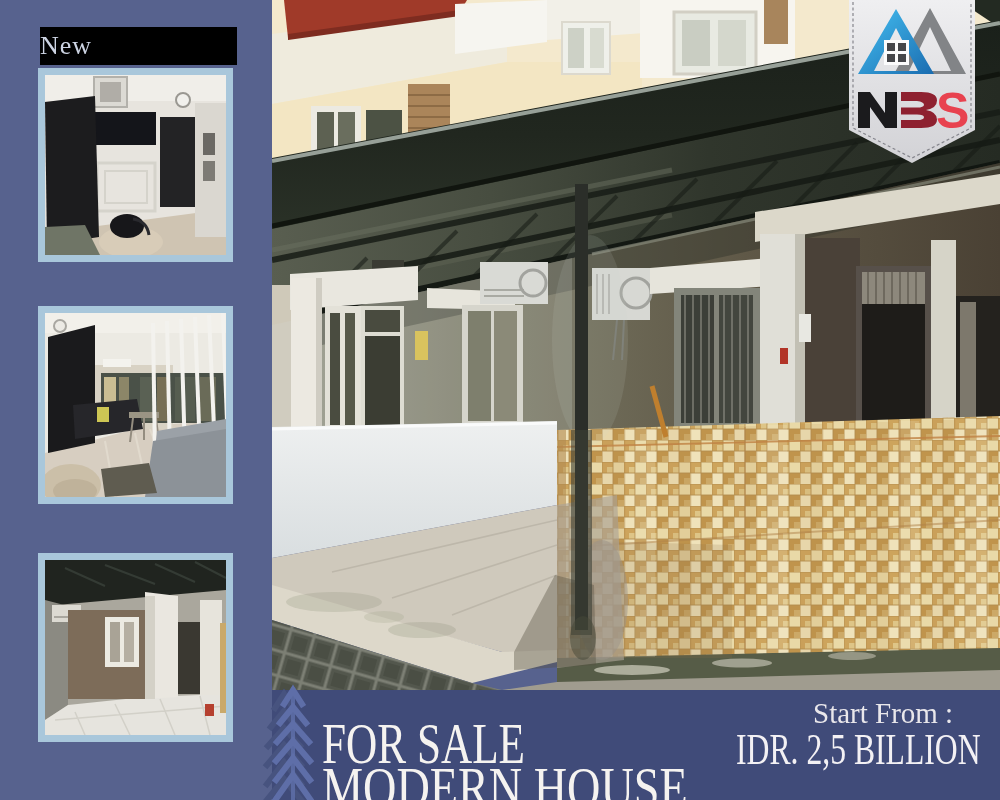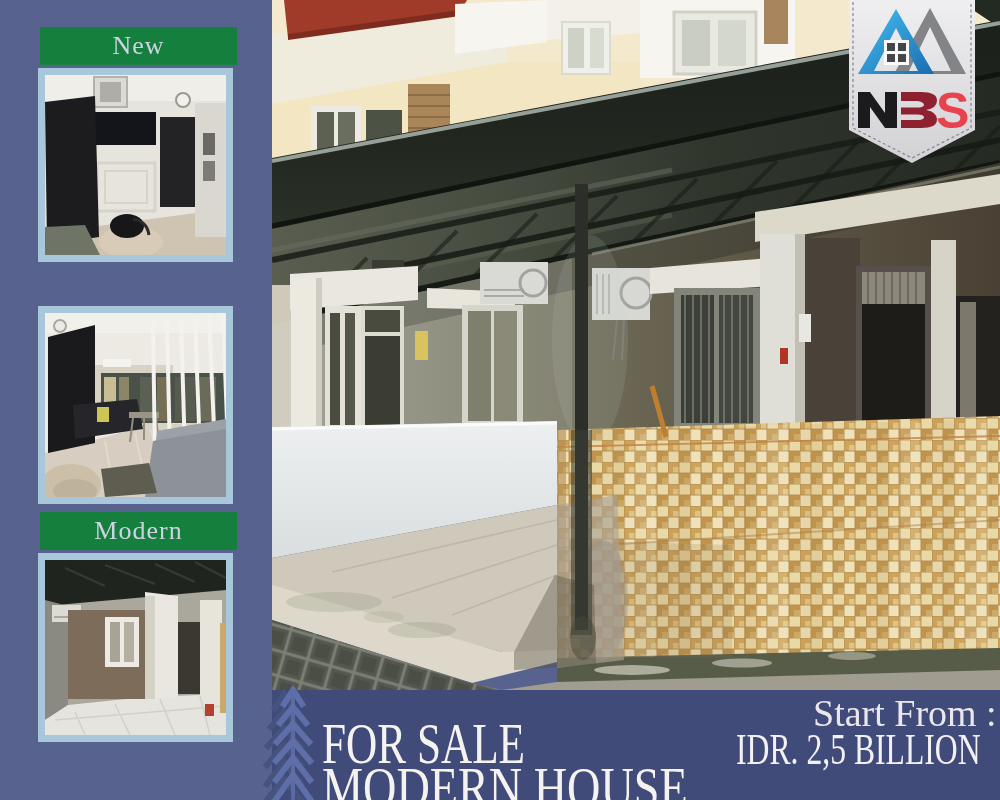--- a/index.html
+++ b/index.html
@@ -1,20 +1,20 @@
 <!DOCTYPE html>
 <html><head>
 <meta charset="utf-8">
 <style>
   html,body{margin:0;padding:0;}
   #page{position:relative;width:1000px;height:800px;overflow:hidden;
         font-family:"Liberation Serif",serif;background:#57628e;}
   .abs{position:absolute;}
-  .band{position:absolute;left:40px;width:197px;height:38px;background:#15803d;
-        color:#ccd3e2;text-align:center;font-size:26px;line-height:38px;letter-spacing:1px;}
+  .band{position:absolute;left:40px;width:197px;height:38px;background:#000000;
+        color:#ccd3e2;font-size:26px;line-height:38px;letter-spacing:1px;}
   .thumb{position:absolute;left:38px;width:181px;border:7px solid #a9c7db;background:#888;}
 </style>
 </head>
 <body>
 <div id="page">
 
   <div class="abs" style="left:0;top:0;width:272px;height:800px;background:#57628e;"></div>
 
   <svg class="abs" style="left:272px;top:0;" width="728" height="690" viewBox="0 0 728 690">
     <defs>
@@ -323,21 +323,20 @@
       <polygon points="112,118 181,106 181,128 110,136" fill="#9ba1a7"></polygon>
       <polygon points="108,128 181,116 181,184 100,184" fill="#8c9298"></polygon>
 
       <polygon points="56,156 104,150 112,180 60,184" fill="#5f5c50"></polygon>
 
       <ellipse cx="26" cy="172" rx="30" ry="21" fill="#cbbfa8"></ellipse>
       <ellipse cx="30" cy="178" rx="22" ry="12" fill="#bfb29a"></ellipse>
     </svg>
   </div>
 
-  <div class="band" style="top:512px;">Modern</div>
 
   <div class="thumb" style="top:553px;height:175px;">
     <svg width="181" height="175" viewBox="0 0 181 175">
       <rect width="181" height="175" fill="#aaa79d"></rect>
 
       <polygon points="0,0 181,0 181,30 0,46" fill="#20241f"></polygon>
       <path d="M20,8 L60,26 M60,5 L110,24 M110,4 L150,22 M150,2 L181,18" stroke="#39413a" stroke-width="2" opacity="0.8"></path>
 
       <polygon points="0,40 23,46 23,145 0,160" fill="#8b8a82"></polygon>
 
@@ -386,21 +385,21 @@
       <path d="M18,116 L35,92 L52,116"></path>
       <path d="M35,7 L35,117" stroke-width="4" opacity="0.85"></path>
     </g>
   </svg>
 
   <div class="abs" style="left:322px;top:695px;color:#f5f3f0;white-space:nowrap;margin-top:24px;">
     <div style="font-size:56px;line-height:50px;transform:scaleX(0.772);transform-origin:left;">FOR SALE</div>
     <div style="font-size:56px;line-height:39px;transform:scaleX(0.825);transform-origin:left;">MODERN HOUSE</div>
   </div>
 
-  <div class="abs" style="left:813px;top:699px;color:#e9e7eb;white-space:nowrap;font-size:38px;line-height:29px;">Start From :</div>
+  <div class="abs" style="left:813px;top:699px;color:#e9e7eb;white-space:nowrap;font-size:29px;line-height:29px;">Start From :</div>
 
   <div class="abs" style="left:736px;top:730px;color:#f3f1f4;white-space:nowrap;font-size:44px;line-height:40px;transform:scaleX(0.72);transform-origin:left;">IDR. 2,5 BILLION</div>
 
   <svg class="abs" style="left:849px;top:0;" width="126" height="170" viewBox="0 0 126 170">
     <defs>
       <linearGradient id="badgeG" x1="0" y1="0" x2="0" y2="1">
         <stop offset="0" stop-color="#efeff1"></stop>
           <stop offset="1" stop-color="#d2d2d6"></stop>
       </linearGradient>
       <linearGradient id="bluG" x1="0" y1="0" x2="1" y2="1">

